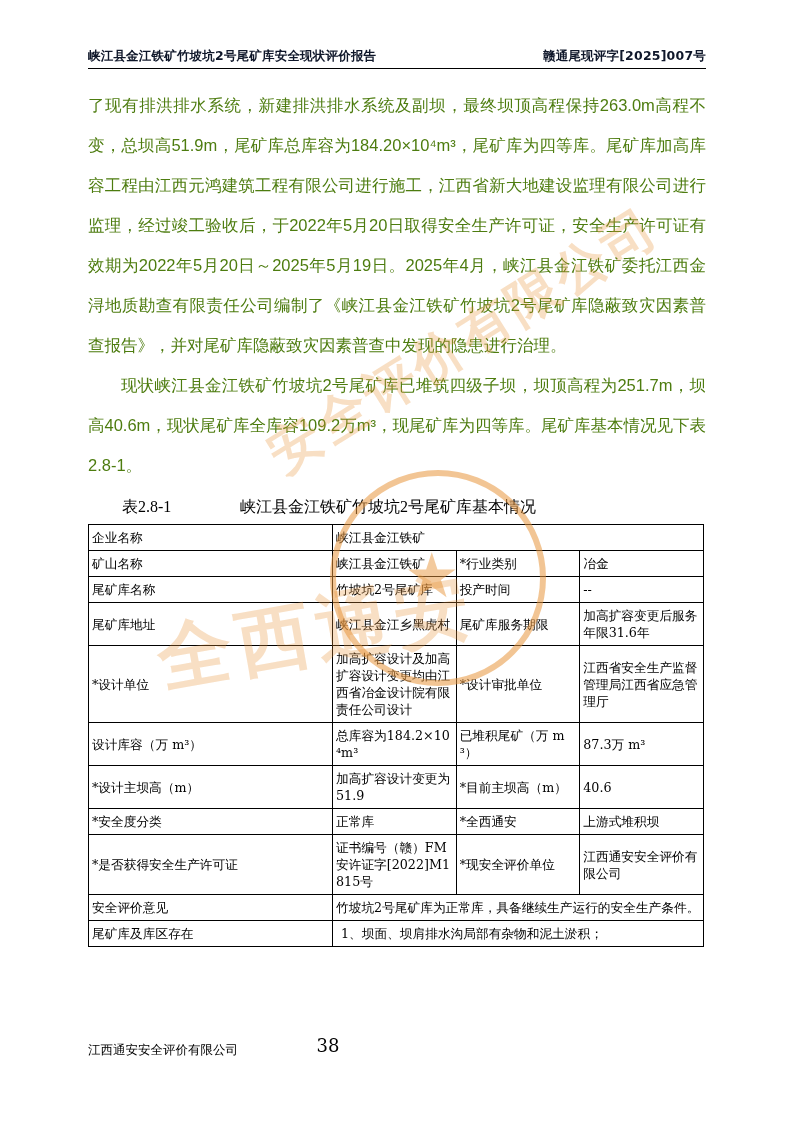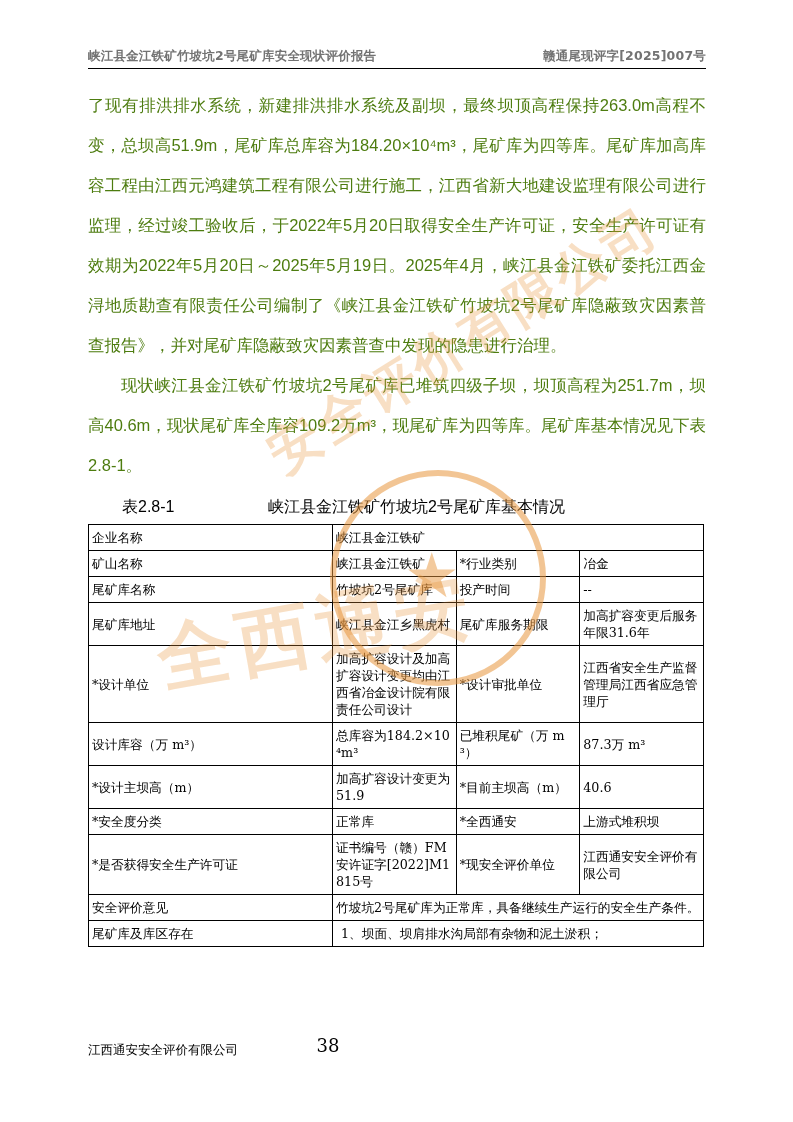--- a/index.html
+++ b/index.html
@@ -23,21 +23,21 @@
     top: 48px;
     width: 618px;
   }
   
   .header {
     display: flex;
     justify-content: space-between;
     align-items: flex-end;
     font-size: 12.5px;
     font-weight: bold;
-    color: #737373;
+    color: #0f172a;
     padding-bottom: 3px;
     border-bottom: 1px solid #000;
     letter-spacing: 0.2px;
   }
   .header .left { font-family: "DejaVu Sans", sans-serif; }
   .header .right { font-family: "DejaVu Sans", sans-serif; }
 
   
   .body-text {
     margin-top: 16px;
@@ -50,25 +50,24 @@
   .body-text p {
     margin: 0;
   }
   .indent { text-indent: 2em; }
 
   
   .tbl-caption {
     margin-top: 12px;
     margin-bottom: 6px;
     font-size: 16px;
-    font-family: Liberation Sans, sans-serif;
+    font-family: Liberation Serif, serif;
     color: #000;
     display: flex;
     padding-left: 34px;
-    gap: 28px;
   }
   .tbl-caption .cap-no { width: 118px; }
   .tbl-caption .cap-title { }
 
   
   table.info {
     border-collapse: collapse;
     width: 616px;
     table-layout: fixed;
     font-family: "DejaVu Serif", "Liberation Serif", serif;

